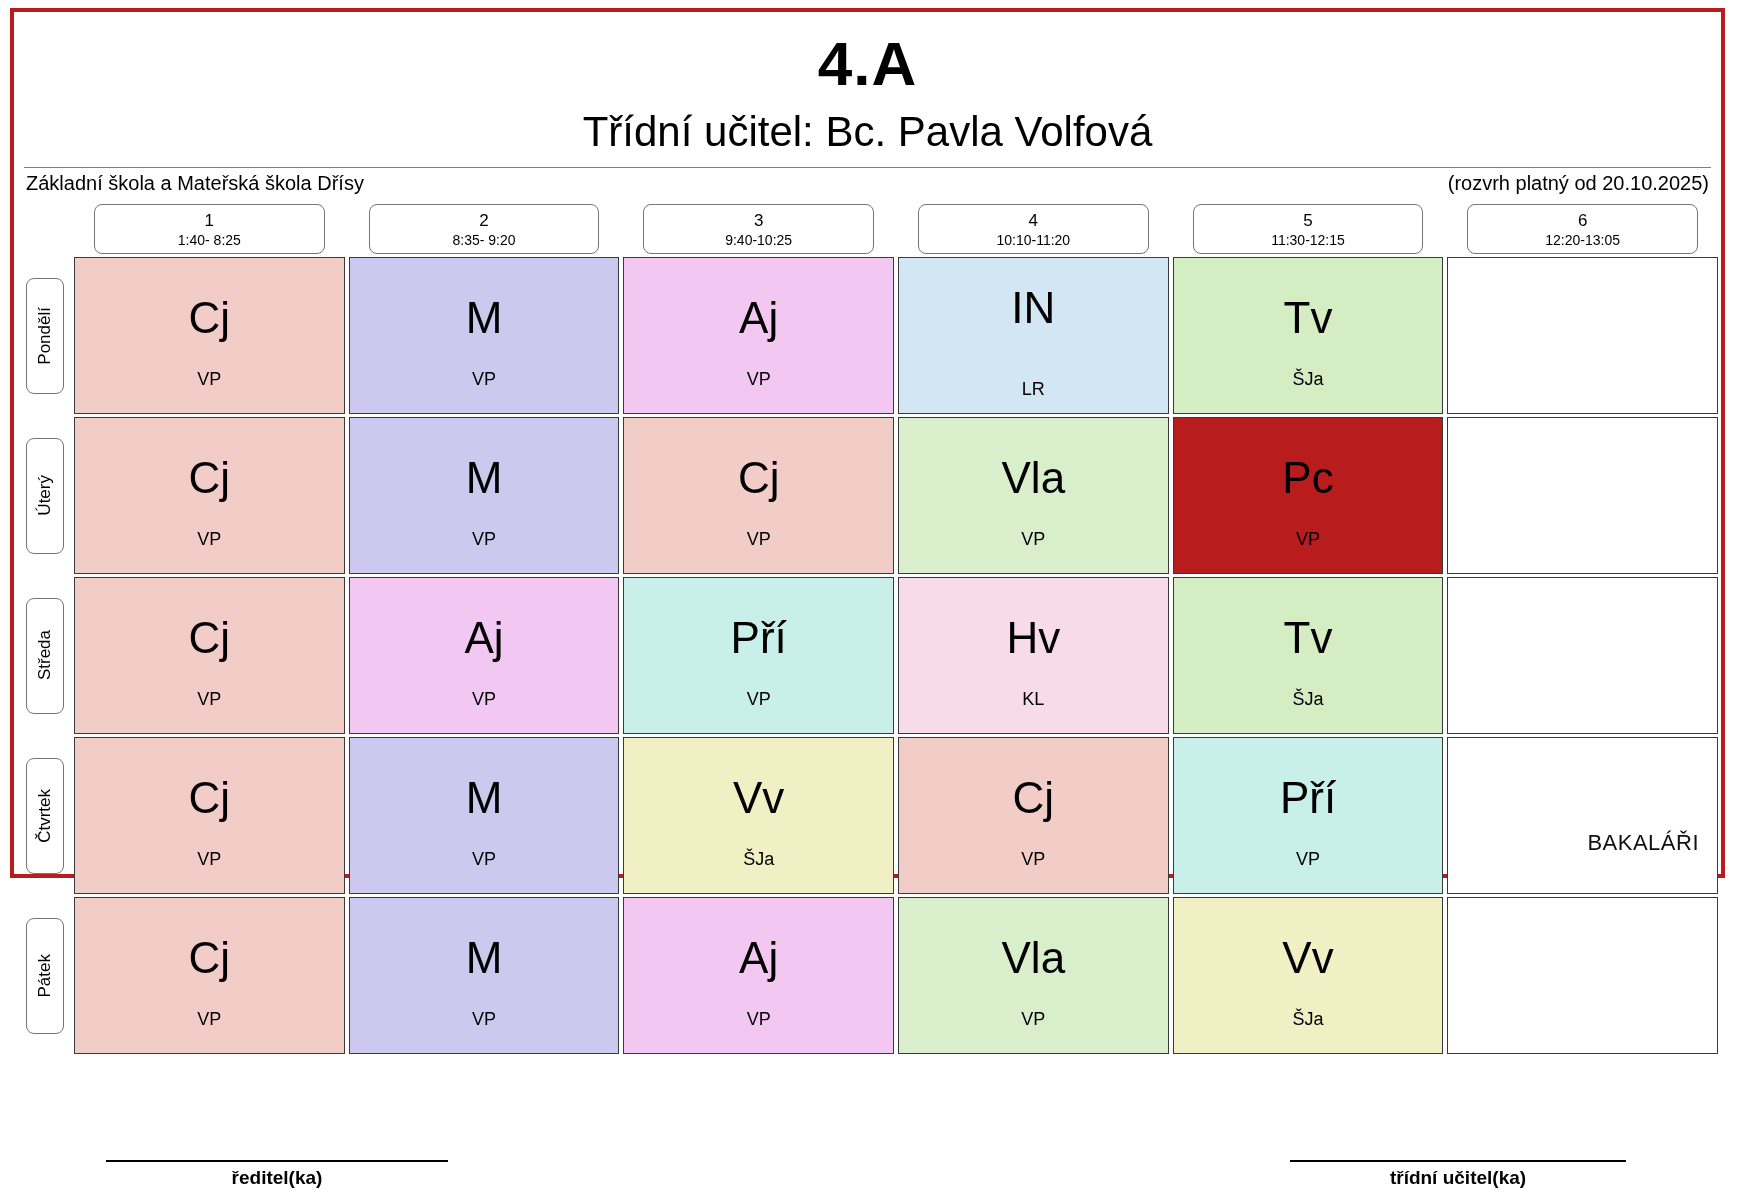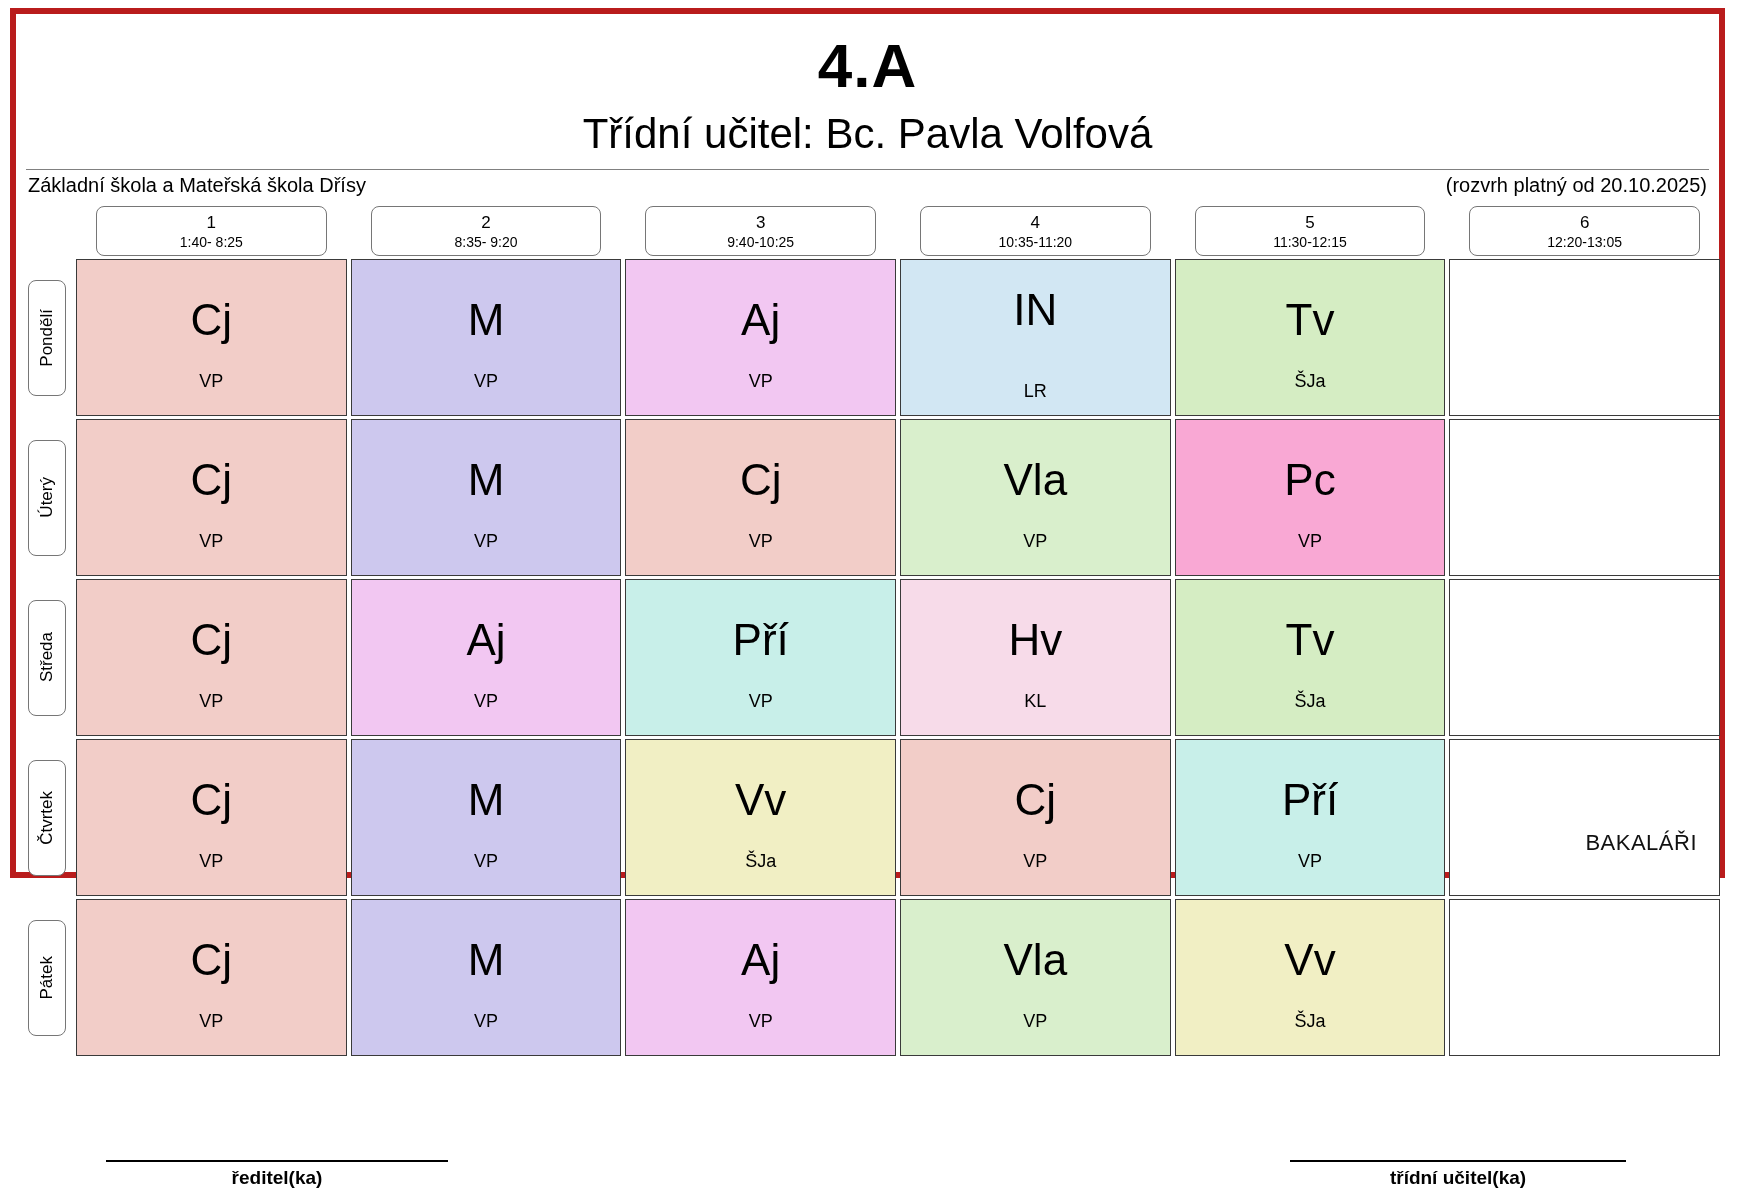--- a/index.html
+++ b/index.html
@@ -3,21 +3,21 @@
 <meta charset="utf-8">
 <style>
   html,body { margin:0; padding:0; }
   body {
     width:1737px; height:1199px; background:#ffffff; position:relative;
     font-family:"Liberation Sans", sans-serif; color:#000;
     overflow:hidden;
   }
   .sheet {
     position:absolute; left:10px; top:8px; width:1715px; height:870px;
-    border:6px solid #b91c1c; box-sizing:border-box; background:#fff;
+    border:4px solid #b91c1c; box-sizing:border-box; background:#fff;
   }
   .title {
     position:absolute; top:16px; left:0; right:0; text-align:center;
     font-size:62px; font-weight:bold; letter-spacing:1px;
   }
   .subtitle {
     position:absolute; top:96px; left:0; right:0; text-align:center;
     font-size:42px; font-weight:normal;
   }
   .divider {
@@ -54,22 +54,22 @@
     font-size:17px; white-space:nowrap;
   }
   .cell {
     border:1px solid #3a3a3a; box-sizing:border-box;
     display:flex; flex-direction:column; align-items:center; justify-content:center;
     position:relative; background:#fff;
   }
   .cell .subject { font-size:44px; line-height:1; margin-top:12px; }
   .cell .teacher { font-size:18px; line-height:1; margin-top:30px; height:18px; }
   .logo {
-    position:absolute; right:22px; bottom:9px;
-    display:flex; align-items:flex-start; gap:8px;
+    position:absolute; right:22px; bottom:18px;
+    display:flex; align-items:flex-end; gap:8px;
   }
   .hex { position:relative; width:30px; height:33px; }
   .hex-bg {
     width:100%; height:100%;
     background:conic-gradient(from 0deg,
       #a11fe0 0 16%, #e6007e 16% 33%, #f5a000 33% 50%,
       #64b42d 50% 66%, #e62e2e 66% 84%, #f07d00 84% 100%);
     clip-path:polygon(50% 0, 100% 25%, 100% 75%, 50% 100%, 0 75%, 0 25%);
   }
   .hex-b {
@@ -103,21 +103,21 @@
       <div class="period-header">
         <div class="period-num">2</div>
         <div class="period-time">8:35- 9:20</div>
       </div>
       <div class="period-header">
         <div class="period-num">3</div>
         <div class="period-time">9:40-10:25</div>
       </div>
       <div class="period-header">
         <div class="period-num">4</div>
-        <div class="period-time">10:35-11:20</div>
+        <div class="period-time">10:10-11:20</div>
       </div>
       <div class="period-header">
         <div class="period-num">5</div>
         <div class="period-time">11:30-12:15</div>
       </div>
       <div class="period-header">
         <div class="period-num">6</div>
         <div class="period-time">12:20-13:05</div>
       </div>
       <div class="day-cell">
@@ -160,21 +160,21 @@
         <div class="teacher">VP</div>
       </div>
       <div class="cell" style="background: rgb(242, 205, 200);">
         <div class="subject">Cj</div>
         <div class="teacher">VP</div>
       </div>
       <div class="cell" style="background: rgb(217, 239, 204);">
         <div class="subject">Vla</div>
         <div class="teacher">VP</div>
       </div>
-      <div class="cell" style="background: #f9a8d4;">
+      <div class="cell" style="background: #b91c1c;">
         <div class="subject">Pc</div>
         <div class="teacher">VP</div>
       </div>
       <div class="cell"></div>
       <div class="day-cell">
         <div class="day-box">
           <div class="day-label">Středa</div>
         </div>
       </div>
       <div class="cell" style="background: rgb(242, 205, 200);">

